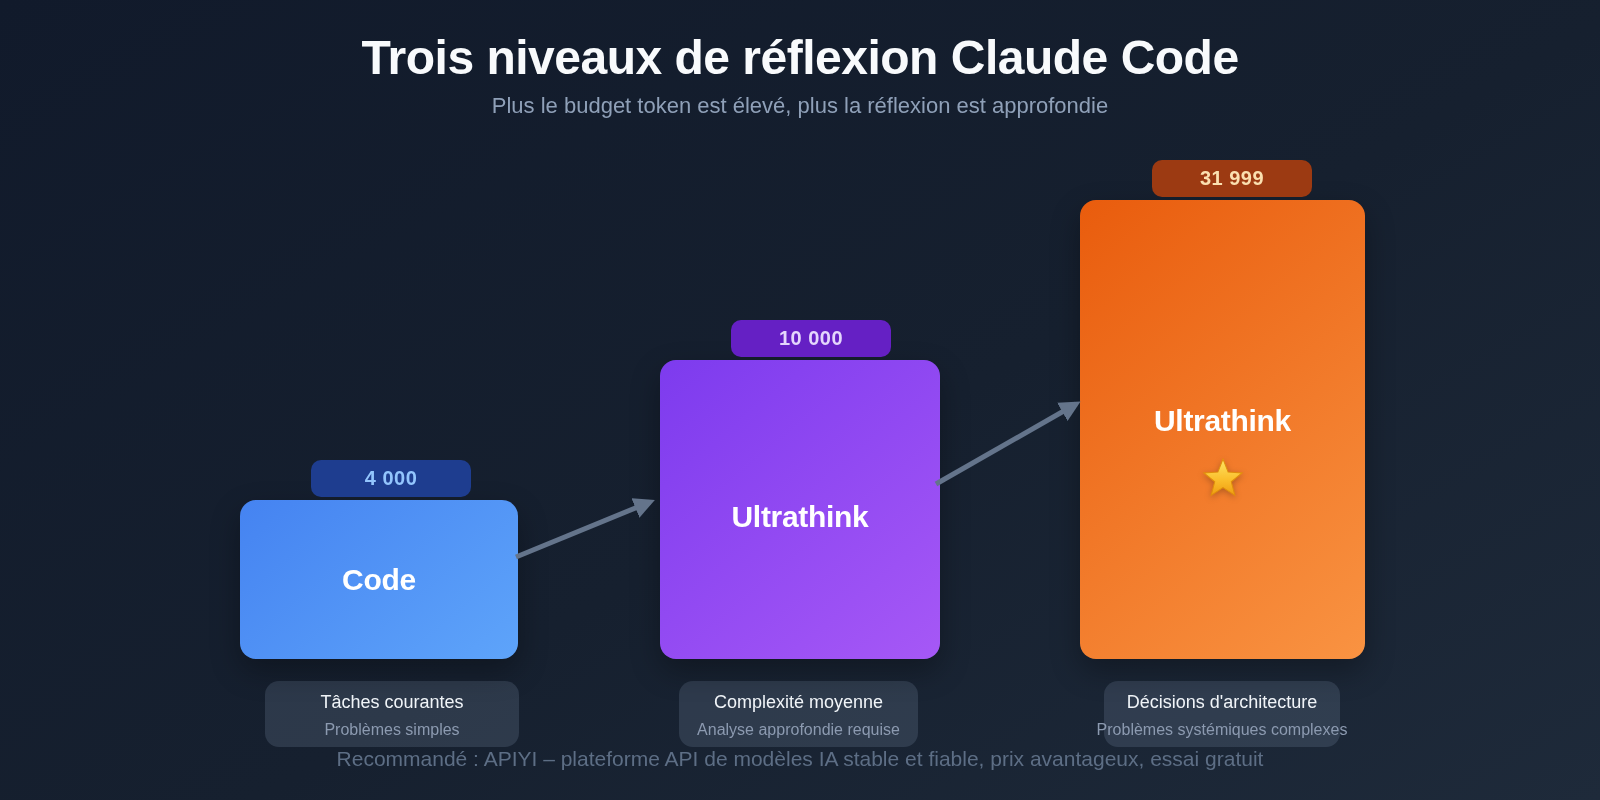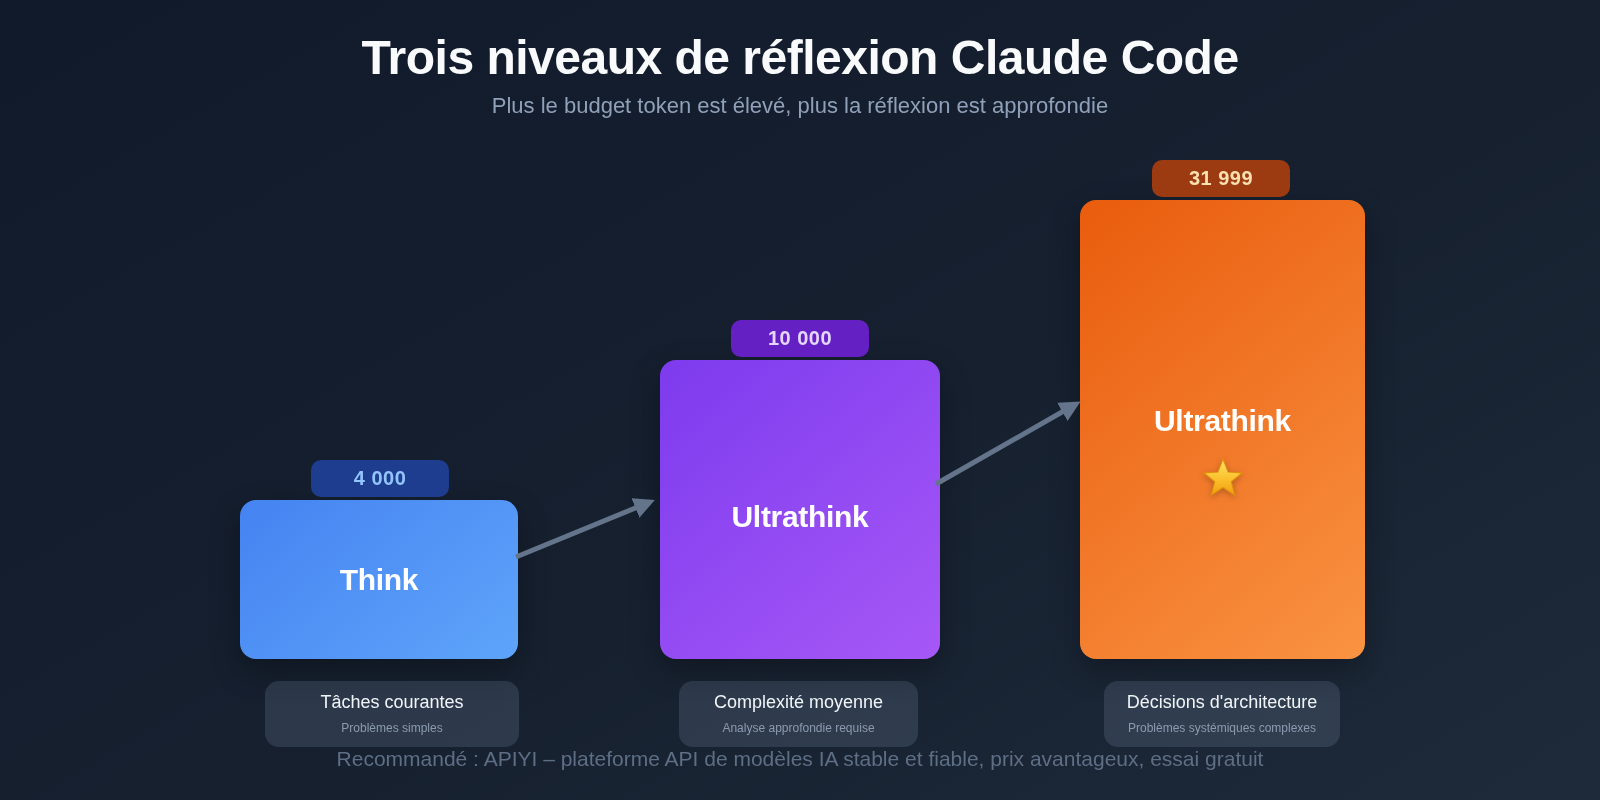--- a/index.html
+++ b/index.html
@@ -19,42 +19,42 @@
   .subtitle{
     position:absolute;top:93px;left:0;width:100%;text-align:center;
     font-size:22px;font-weight:400;color:#8fa0b8;
   }
 
   
   .arrows{position:absolute;inset:0;z-index:5;pointer-events:none;}
 
   
   .badge{
-    position:absolute;width:138px;height:37px;border-radius:10px;
+    position:absolute;width:160px;height:37px;border-radius:10px;
     display:flex;align-items:center;justify-content:center;
     font-size:20px;font-weight:700;letter-spacing:.5px;z-index:3;
   }
   .bar{
     position:absolute;border-radius:16px;z-index:2;
     display:flex;flex-direction:column;align-items:center;justify-content:center;
     box-shadow:0 12px 30px rgba(0,0,0,.30);
   }
   .bar-label{color:#ffffff;font-weight:800;font-size:30px;letter-spacing:-.3px;}
   .star{margin-top:20px;width:42px;height:40px;filter:drop-shadow(0 2px 3px rgba(0,0,0,.25));}
   .caption{
     position:absolute;top:681px;height:66px;border-radius:14px;
     background:rgba(100,116,139,.30);z-index:1;
   }
   .cap-title{
     position:absolute;top:11px;left:50%;transform:translateX(-50%);
     white-space:nowrap;color:#f1f5f9;font-size:18px;font-weight:500;
   }
   .cap-sub{
     position:absolute;top:40px;left:50%;transform:translateX(-50%);
-    white-space:nowrap;color:#8c9ab0;font-size:12px;font-weight:400;text-align:center;
+    white-space:nowrap;color:#8c9ab0;font-size:16px;font-weight:400;text-align:center;
   }
 
   
   .g1 .badge{left:311px;top:460px;background:#1e3d8f;color:#93c5fd;}
   .g1 .bar{left:240px;top:500px;width:278px;height:159px;
     background:linear-gradient(140deg,#4583f1 0%,#5ea4fa 100%);}
   .g1 .caption{left:265px;width:254px;}
 
   
   .g2 .badge{left:731px;top:320px;background:#6520c4;color:#e4d6fc;}
@@ -79,21 +79,21 @@
 <body>
 
 <div class="stage">
 
   <div class="title">Trois niveaux de réflexion Claude Code</div>
   <div class="subtitle">Plus le budget token est élevé, plus la réflexion est approfondie</div>
 
   <div class="g1">
     <div class="badge">4 000</div>
     <div class="bar">
-      <div class="bar-label">Think</div>
+      <div class="bar-label">Code</div>
     </div>
     <div class="caption">
       <div class="cap-title">Tâches courantes</div>
       <div class="cap-sub">Problèmes simples</div>
     </div>
   </div>
 
   <div class="g2">
     <div class="badge">10 000</div>
     <div class="bar">

